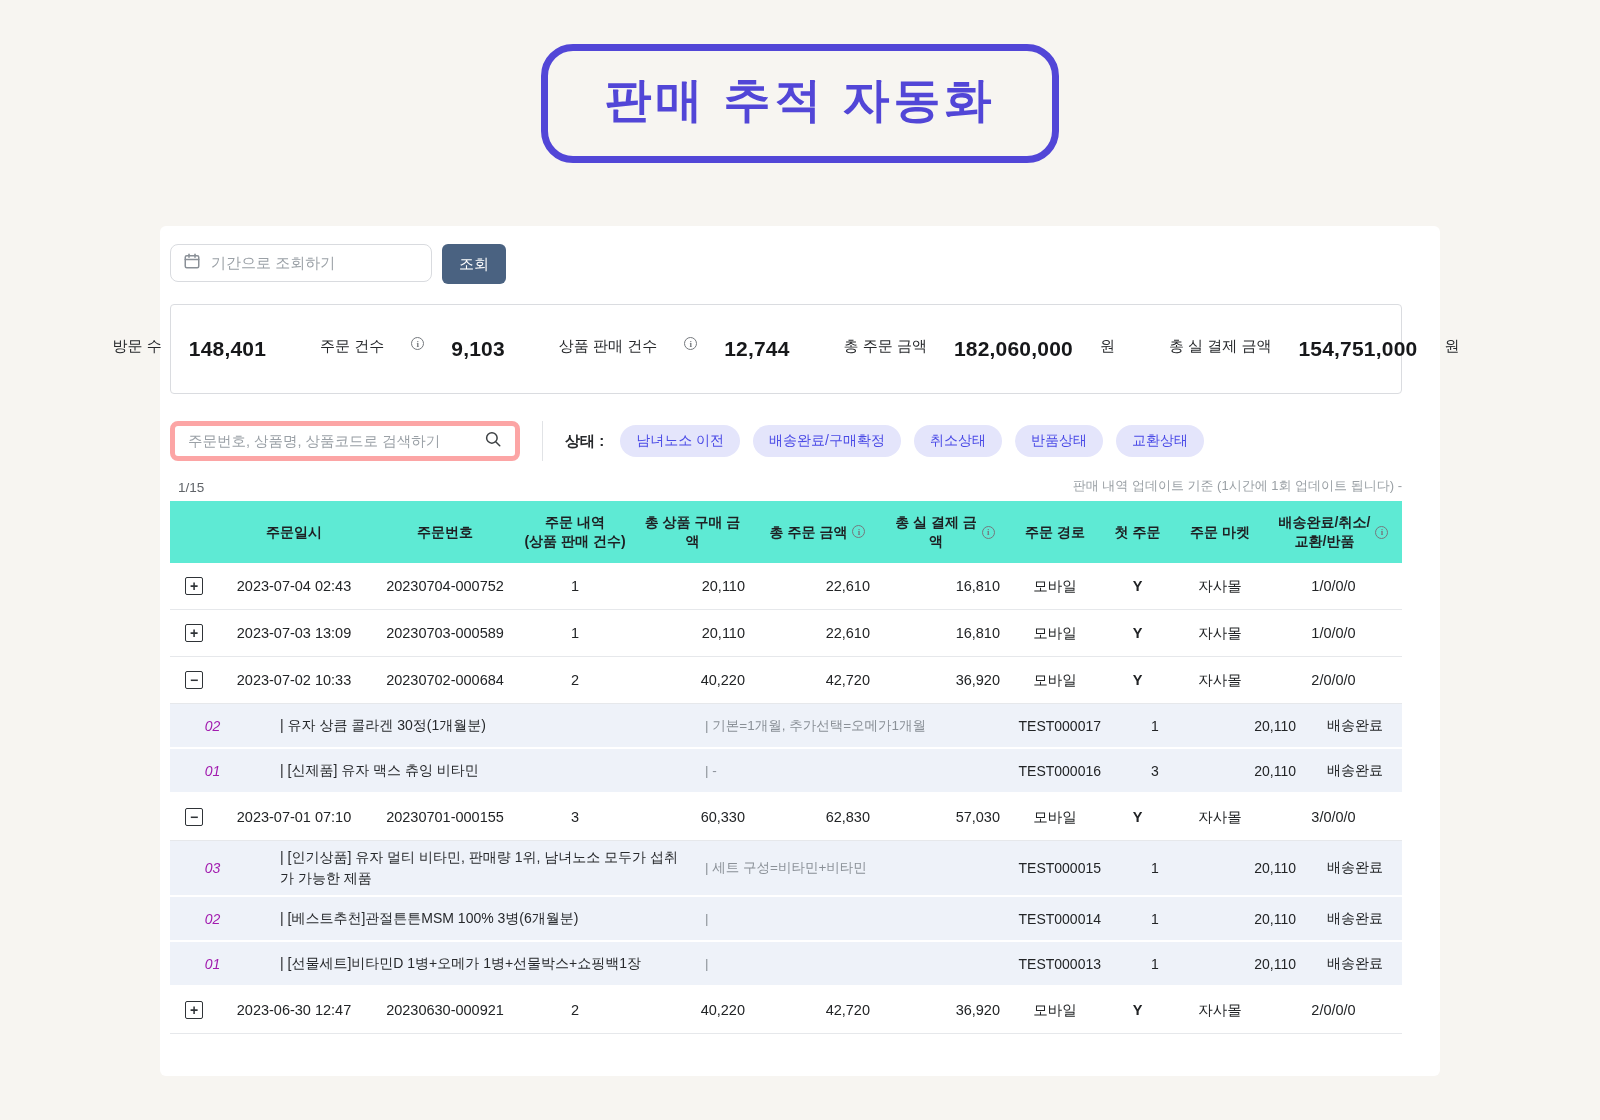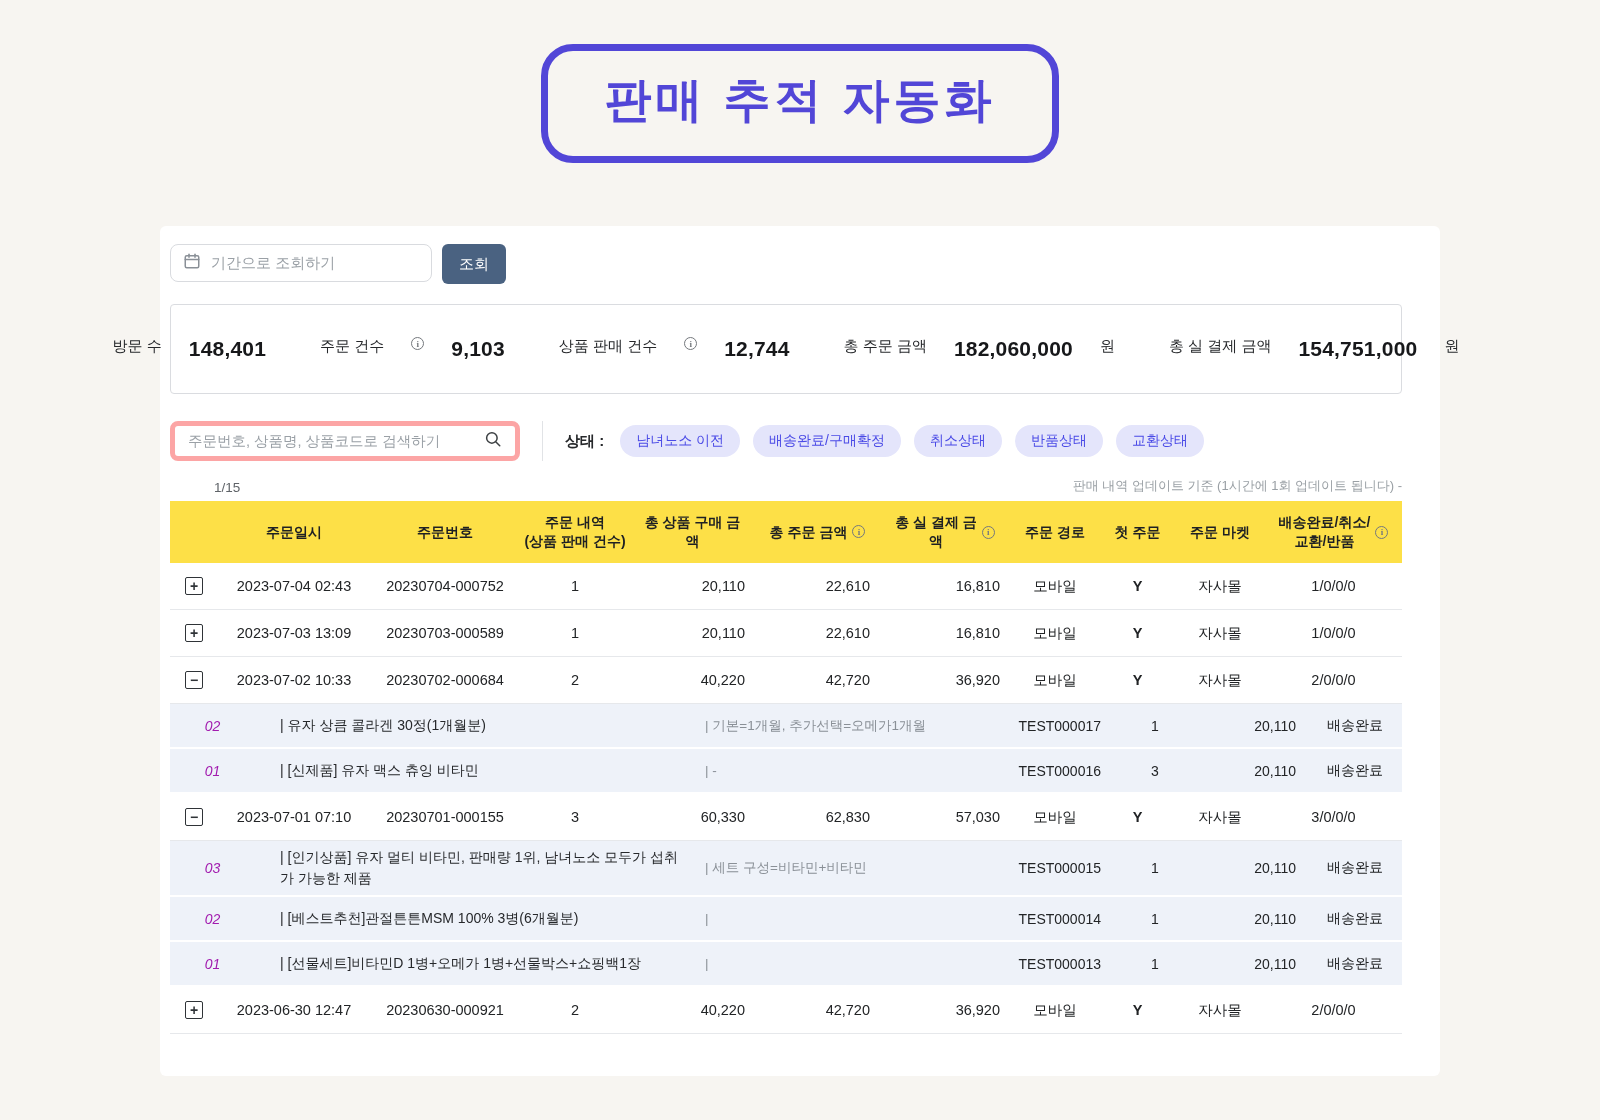--- a/index.html
+++ b/index.html
@@ -31,28 +31,28 @@
   
   .search-row { margin-top:27px; display:flex; align-items:center; }
   .search-input { display:flex; align-items:center; justify-content:space-between; width:350px; height:40px; border:5px solid #fca5a5; border-radius:8px; padding:0 13px; background:#fff; }
   .search-input .ph { color:#9AA0A6; font-size:14.5px; }
   .vdiv { width:1px; height:40px; background:#E1E3E6; margin:0 22px; }
   .status-label { font-size:15px; font-weight:700; color:#26282B; margin-right:16px; white-space:nowrap; }
   .badges { display:flex; gap:13px; }
   .badge { background:#E4E5FB; color:#4A4AE6; font-size:14px; padding:7px 16px; border-radius:17px; white-space:nowrap; cursor:pointer; }
 
   
-  .meta-row { margin-top:16px; display:flex; justify-content:space-between; align-items:flex-end; padding-left:8px;margin-left:36px; }
+  .meta-row { margin-top:16px; display:flex; justify-content:space-between; align-items:flex-end; padding-left:8px; }
   .page-indicator { font-size:13.5px; color:#5F6368; }
   .update-note { font-size:13px; color:#9AA0A5; }
 
   
   .tbl { margin-top:6px; width:1232px; }
   .tr { display:grid; grid-template-columns:48px 152px 150px 110px 125px 125px 130px 90px 75px 90px 1fr; align-items:center; }
-  .thead { background:#fde047; height:62px; font-size:14px; font-weight:700; color:#1E2023; }
+  .thead { background:#5eead4; height:62px; font-size:14px; font-weight:700; color:#1E2023; }
   .th { text-align:center; line-height:1.35; white-space:pre-line; }
   .th.with-icon { display:flex; align-items:center; justify-content:center; gap:5px; }
   .main-row { height:47px; border-bottom:1px solid #E6E8EB; font-size:14.5px; background:#fff; }
   .td { text-align:center; }
   .td.num { text-align:right; padding-right:10px; }
   .td.bold { font-weight:700; }
   .expand-cell { display:flex; justify-content:center; }
   .expand-btn { width:18px; height:18px; border:1.6px solid #2F3337; border-radius:2px; background:#fff; display:flex; align-items:center; justify-content:center; font-size:14px; font-weight:700; color:#2F3337; line-height:1; cursor:pointer; padding:0; }
 
   

